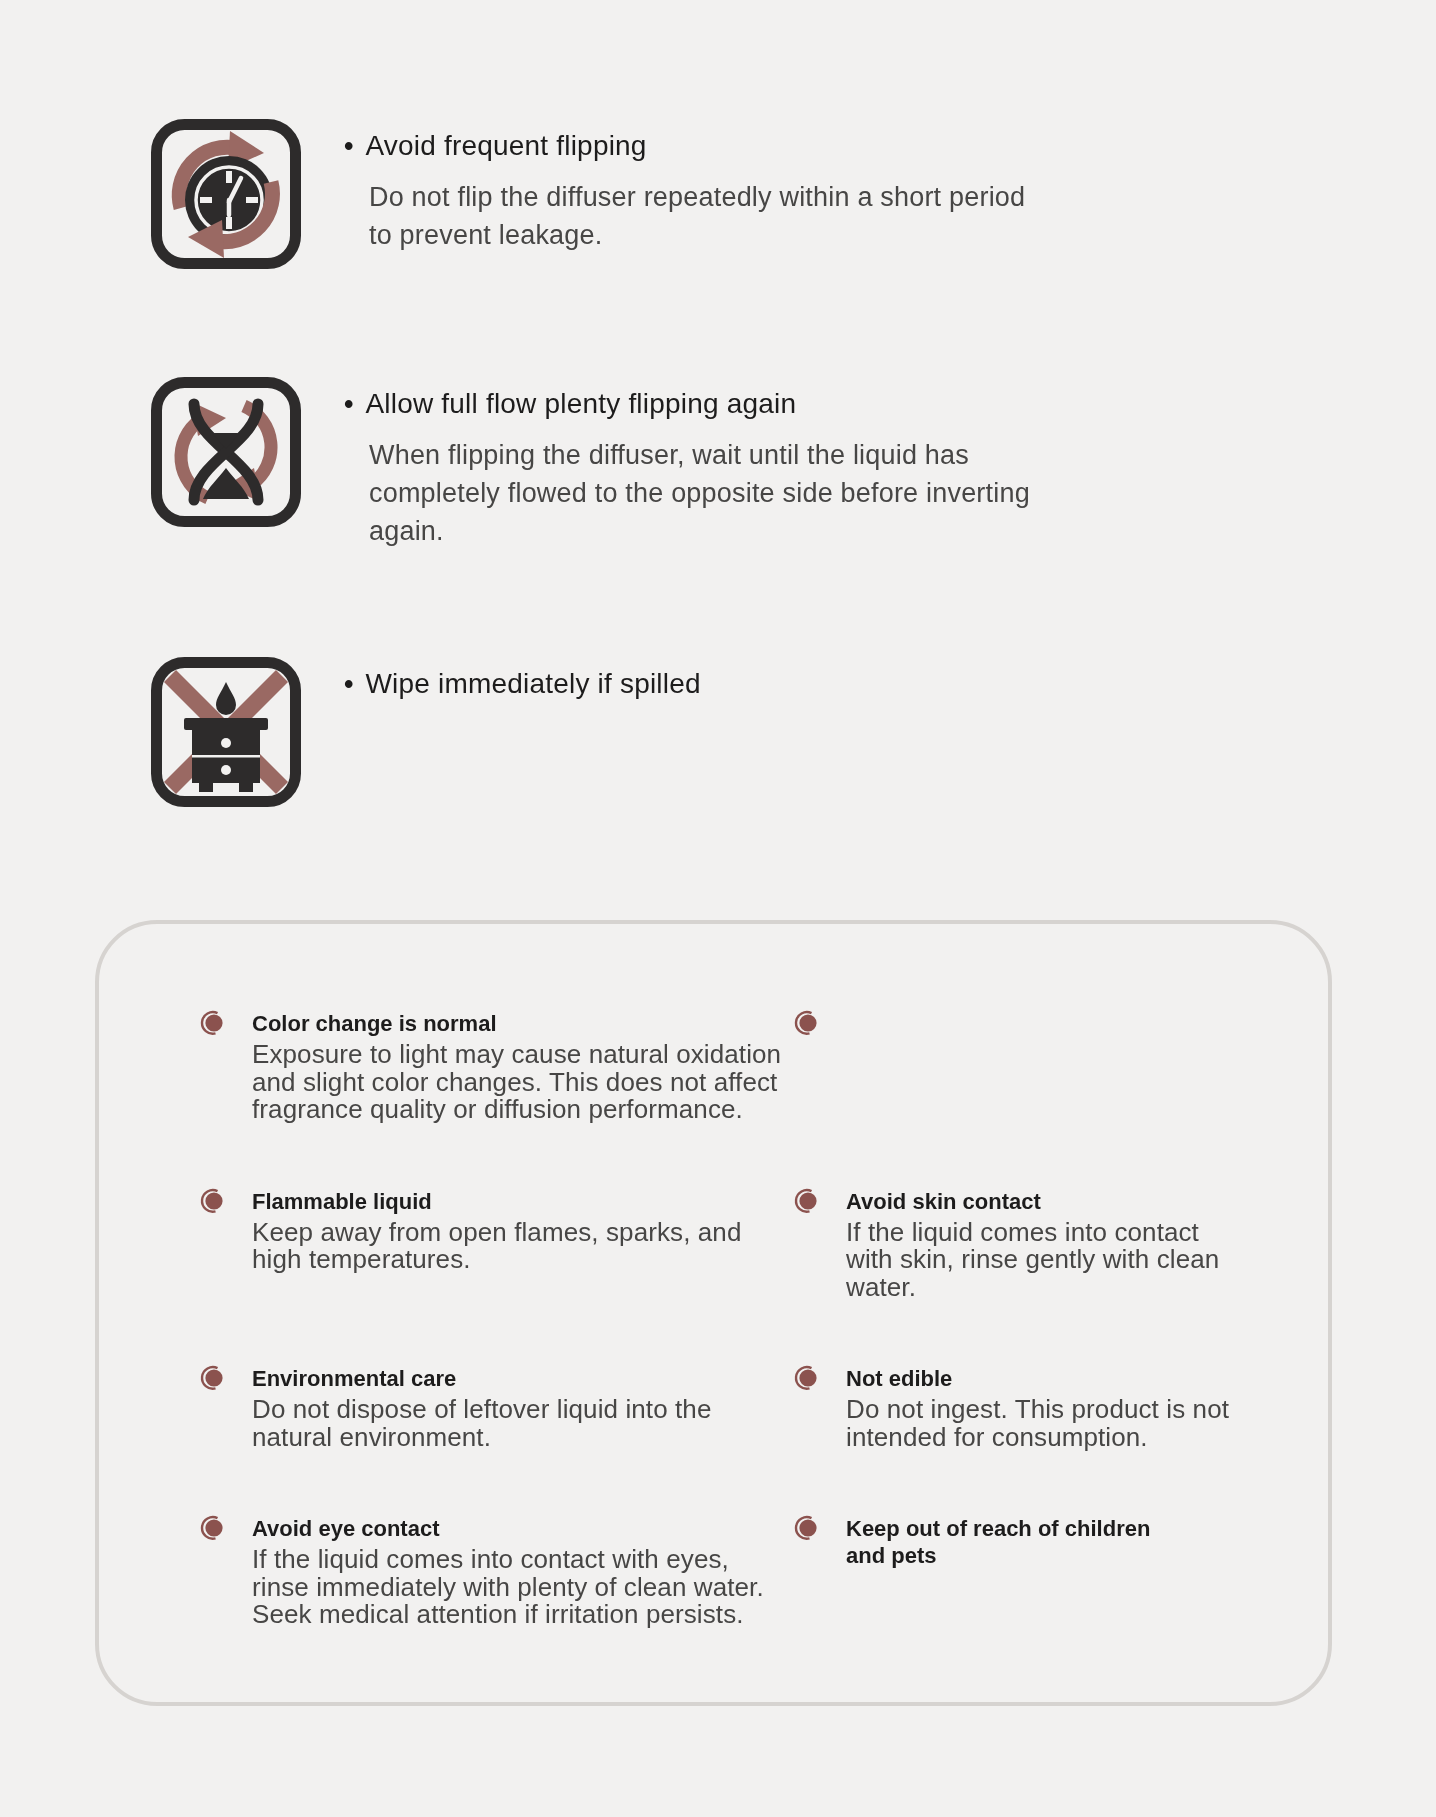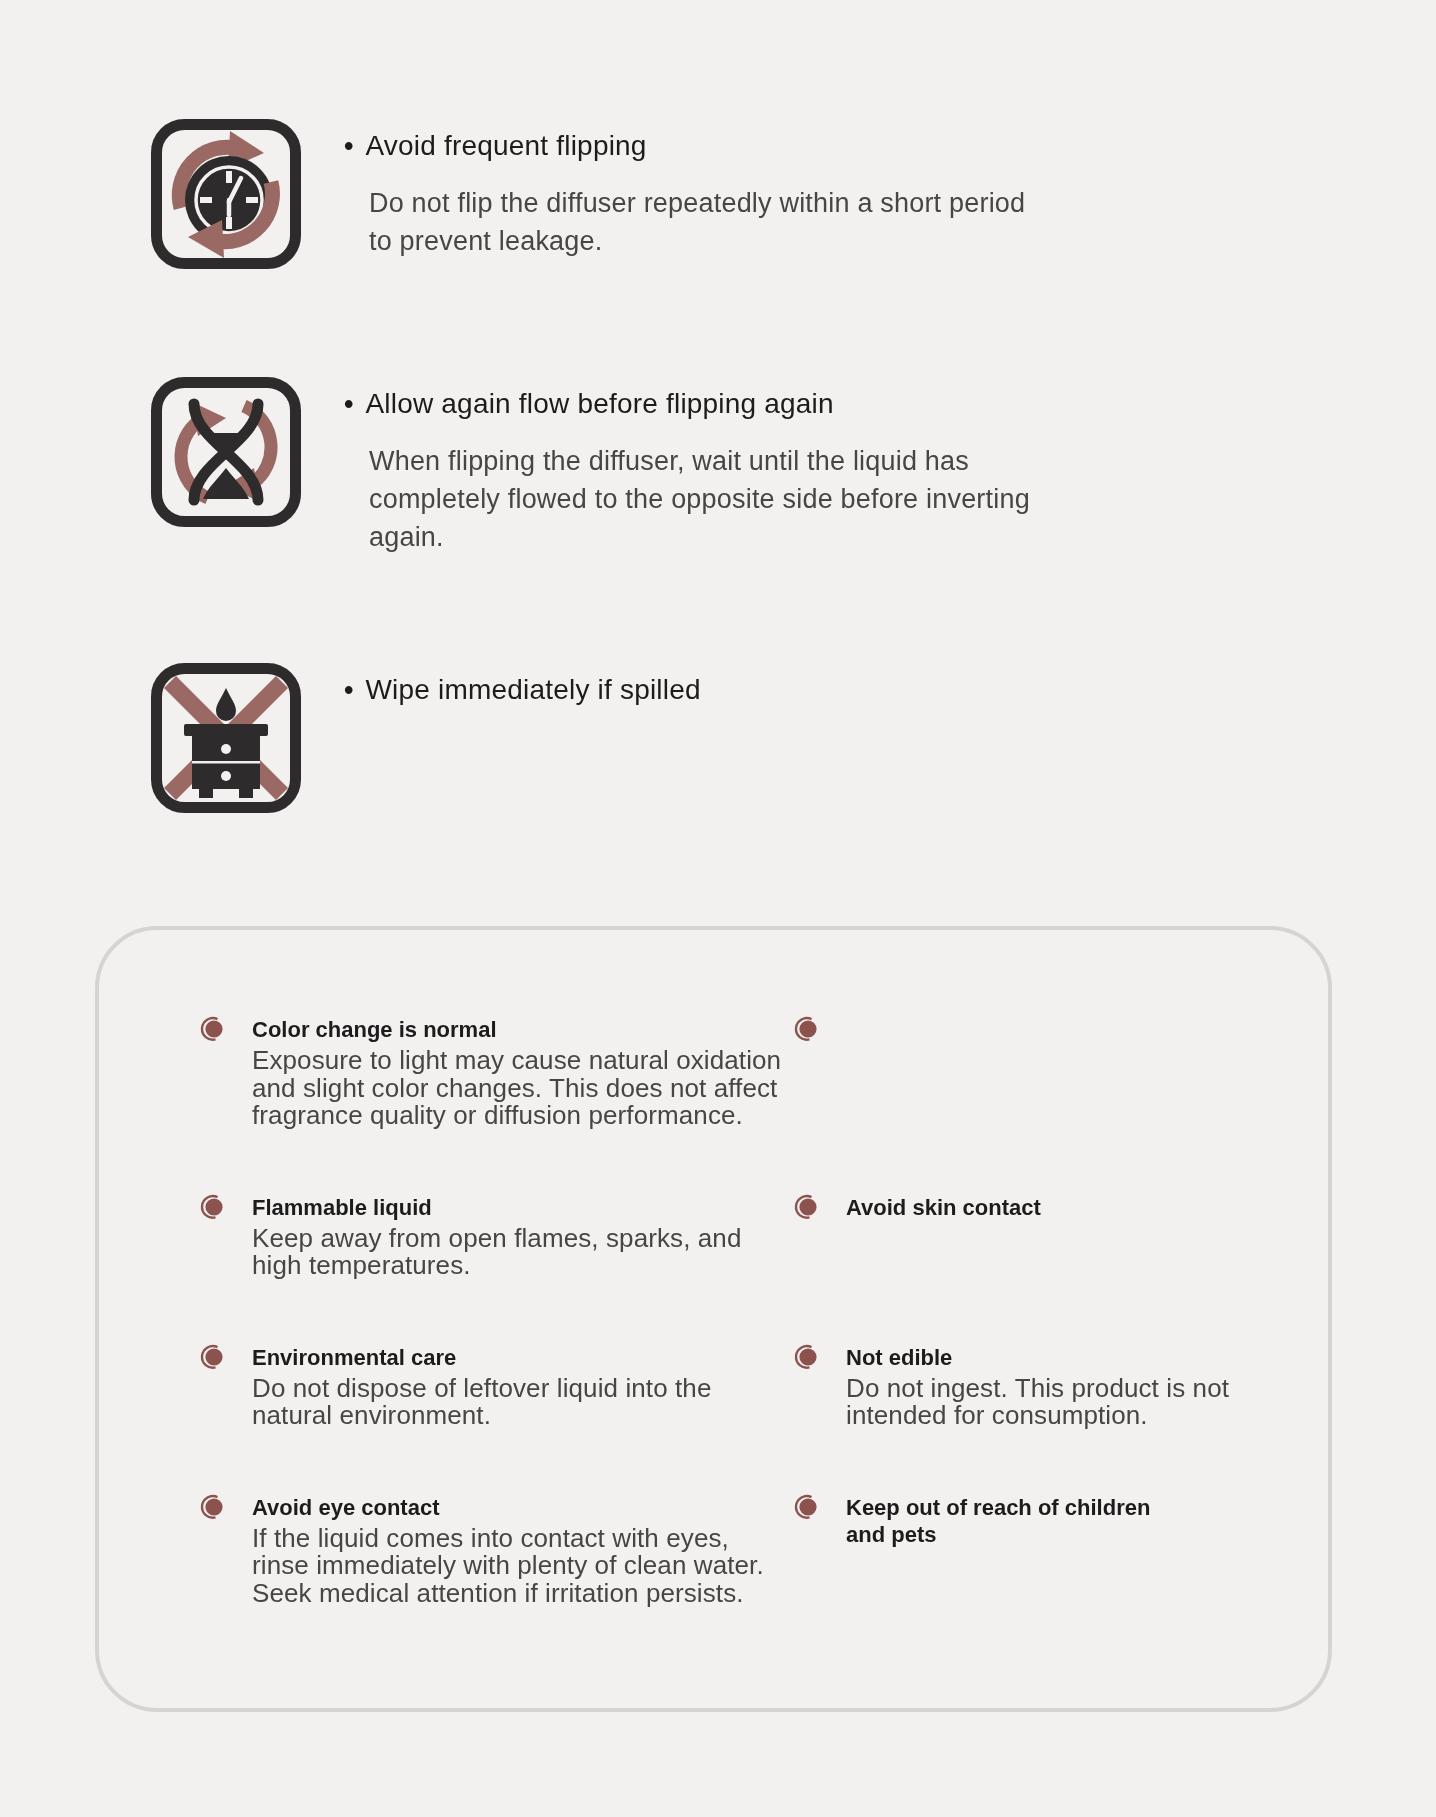--- a/index.html
+++ b/index.html
@@ -23,21 +23,21 @@
     width:1060px;
     display:flex;flex-direction:column;gap:106px;
   }
   .care-block{display:flex;align-items:flex-start;gap:42px;}
   .care-icon{flex:0 0 152px;width:152px;height:152px;}
   .care-text{padding-top:12px;}
   .care-title-row{display:flex;gap:12px;align-items:baseline;}
   .care-bullet{font-size:27px;font-weight:bold;color:var(--title);}
   .care-title{font-size:28px;font-weight:normal;color:var(--title);letter-spacing:.2px;}
   .care-body{
-    margin-left:25px;margin-top:22px;
+    margin-left:25px;margin-top:16px;
     font-size:27px;color:var(--body);
     line-height:38px;white-space:pre-line;letter-spacing:.2px;
   }
   .safety-box{
     box-sizing:border-box;
     margin:112px 0 0 95px;
     width:1237px;height:786px;
     border:4.5px solid var(--box-border);
     border-radius:62px;
     padding:86px 56px 8px 100px;
@@ -102,21 +102,21 @@
         <polygon points="110,126 76,110 104,92" fill="#9a6963"></polygon>
         <path d="M 44 28 C 44 66 108 86 108 124" fill="none" stroke="#2d2b2b" stroke-width="11" stroke-linecap="round"></path>
         <path d="M 108 28 C 108 66 44 86 44 124" fill="none" stroke="#2d2b2b" stroke-width="11" stroke-linecap="round"></path>
         <polygon points="62,57 90,57 76,73" fill="#2d2b2b"></polygon>
         <path d="M 76 92 C 68 103 58 111 53 123 L 99 123 C 94 111 84 103 76 92 Z" fill="#2d2b2b"></path>
       </svg>
     </div>
     <div class="care-text">
       <div class="care-title-row">
         <span class="care-bullet">•</span>
-        <span class="care-title">Allow again flow before flipping again</span>
+        <span class="care-title">Allow full flow plenty flipping again</span>
       </div>
       <div class="care-body">When flipping the diffuser, wait until the liquid has
 completely flowed to the opposite side before inverting
 again.</div>
     </div>
   </div>
 
   <div class="care-block">
     <div class="care-icon">
       <svg viewBox="0 0 152 152" width="152" height="152">
@@ -186,20 +186,23 @@
 
     <div class="note">
       <span class="note-bullet">
         <svg viewBox="0 0 28 28">
             <path d="M 18.5 4.2 A 10.8 10.8 0 1 0 16.5 24.4" fill="none" stroke="#8b524e" stroke-width="2.4"></path>
             <circle cx="15" cy="14" r="8.6" fill="#8b524e"></circle>
           </svg>
       </span>
       <span class="note-text">
         <div class="note-title">Avoid skin contact</div>
+        <div class="note-body">If the liquid comes into contact
+with skin, rinse gently with clean
+water.</div>
       </span>
     </div>
 
     <div class="note">
       <span class="note-bullet">
         <svg viewBox="0 0 28 28">
             <path d="M 18.5 4.2 A 10.8 10.8 0 1 0 16.5 24.4" fill="none" stroke="#8b524e" stroke-width="2.4"></path>
             <circle cx="15" cy="14" r="8.6" fill="#8b524e"></circle>
           </svg>
       </span>

